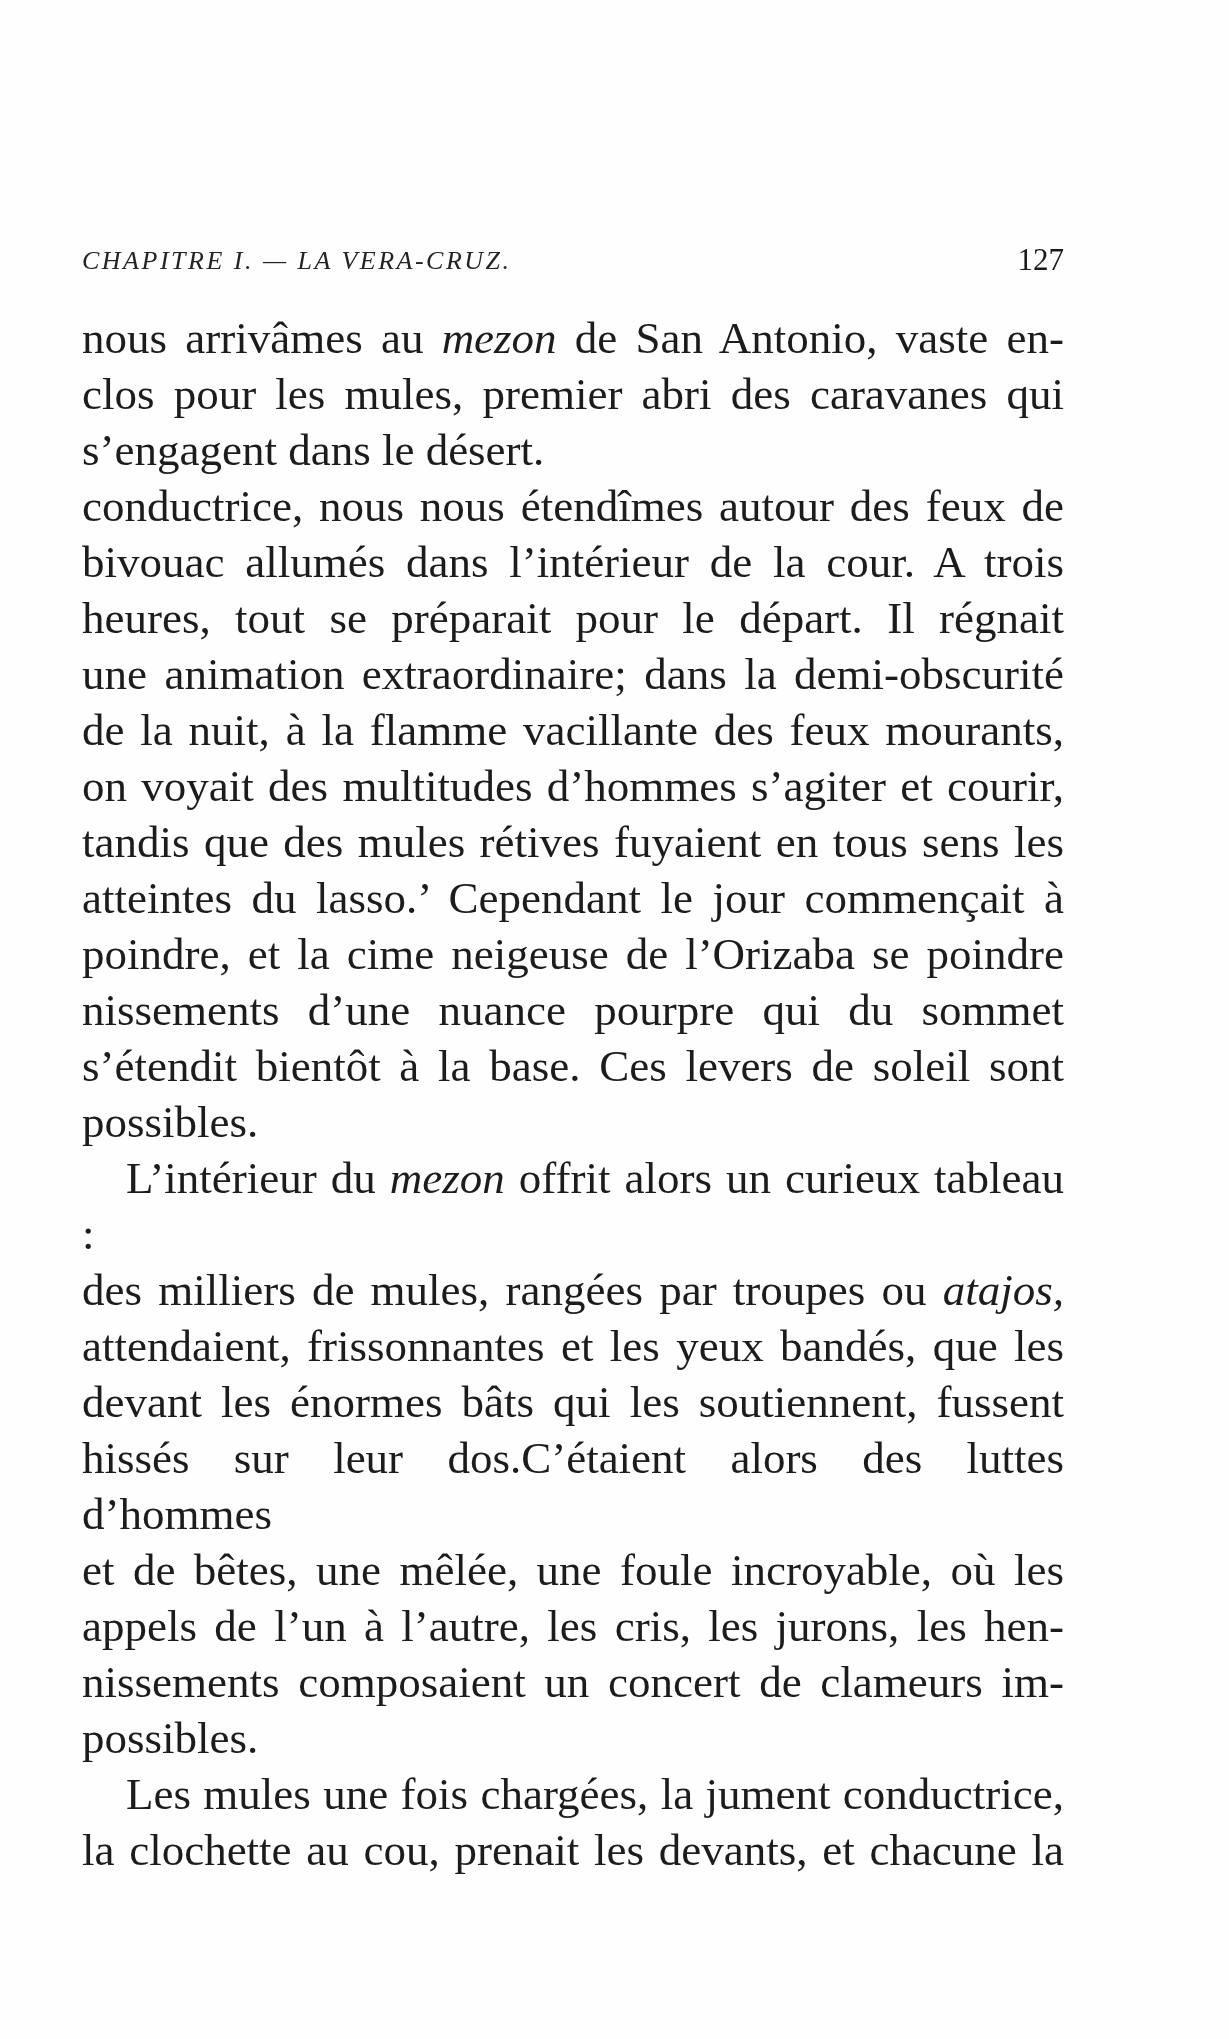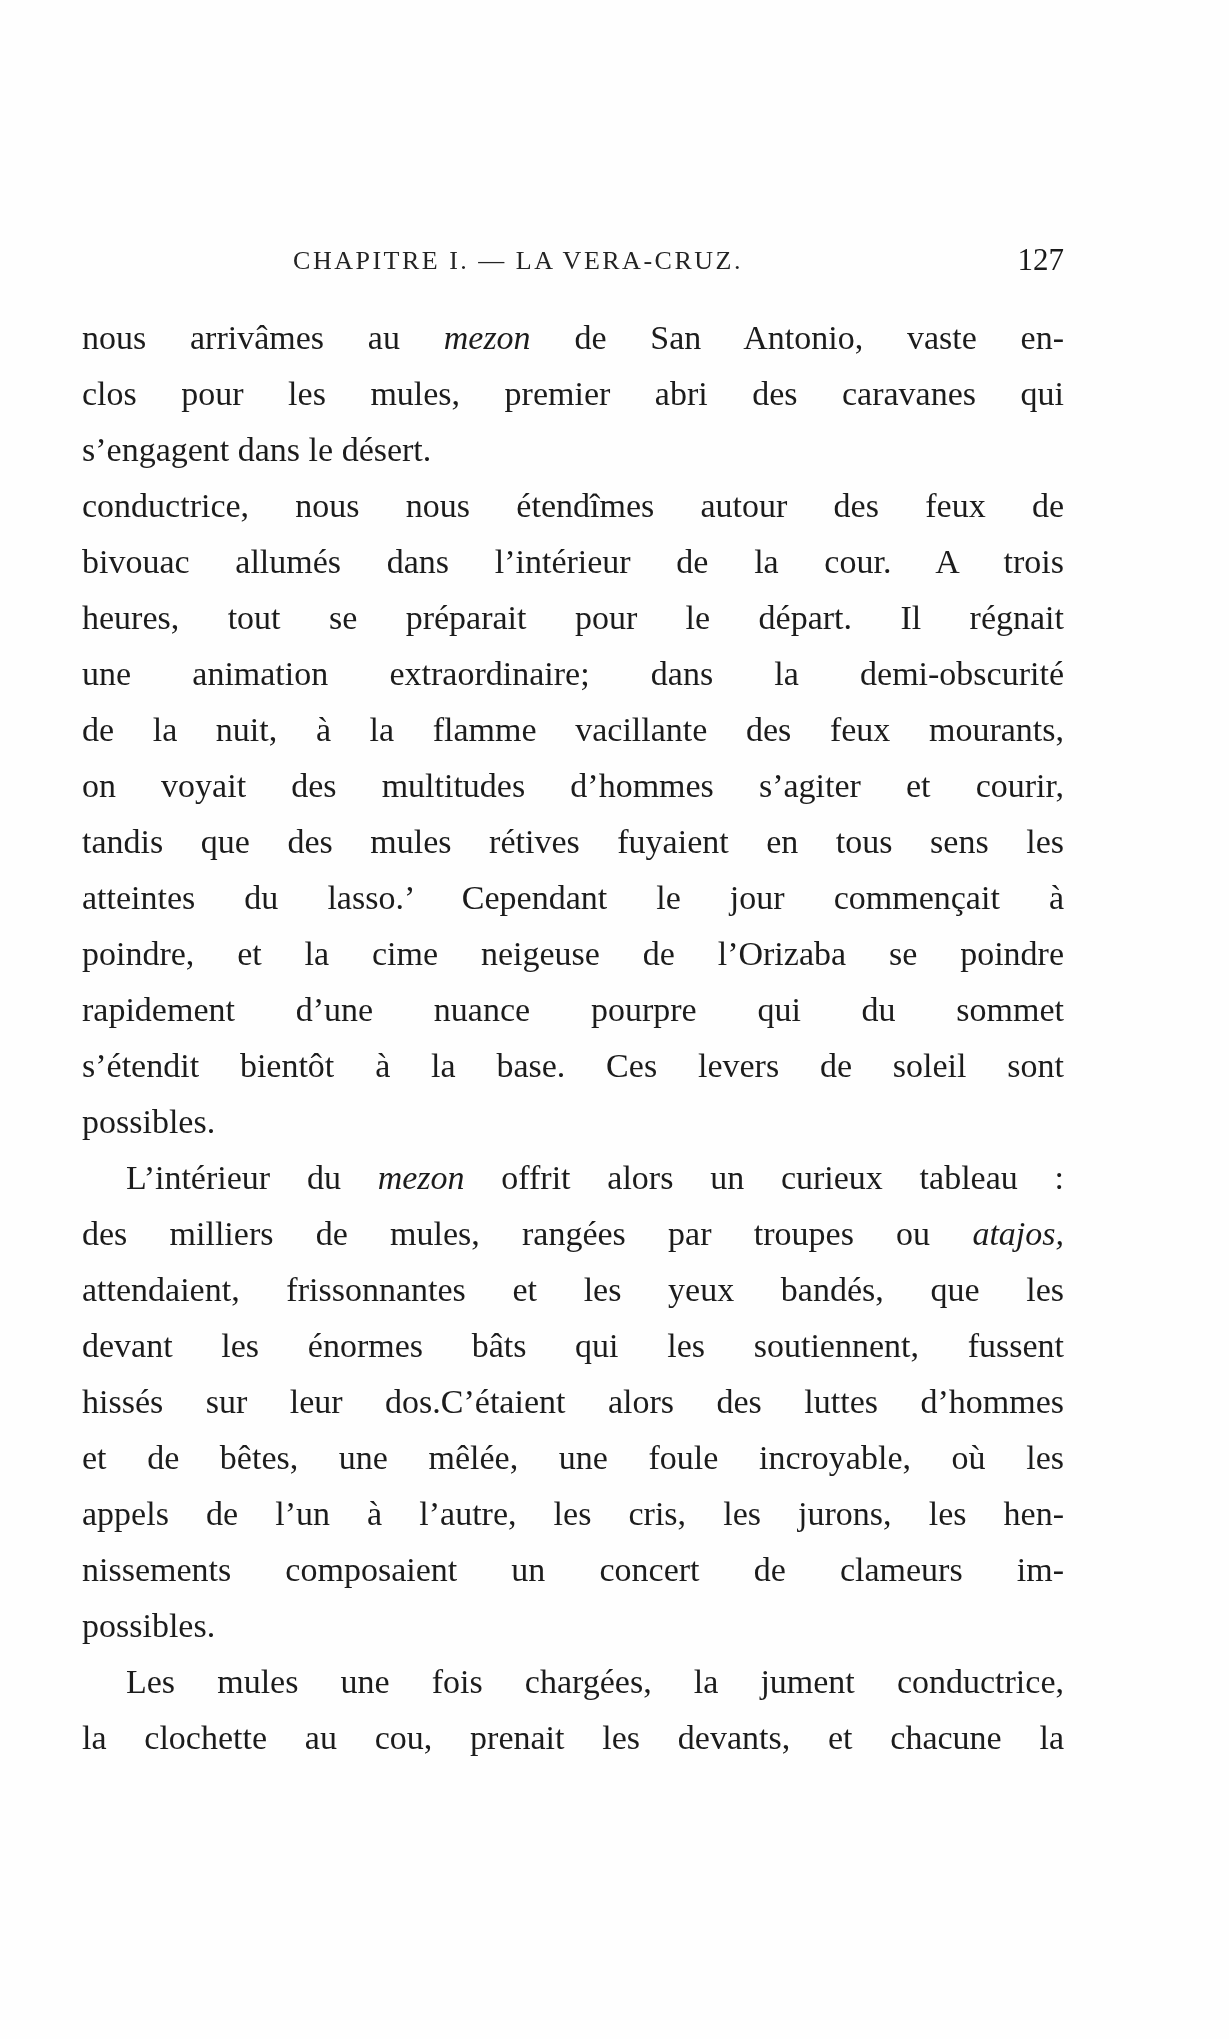--- a/index.html
+++ b/index.html
@@ -21,40 +21,41 @@
     position: absolute;
     left: 82px;
     top: 246px;
     width: 982px;
     height: 42px;
   }
   .chapter-title {
     position: absolute;
     left: 0;
     right: 110px;
-    text-align: center;
+    text-align: left;
     font-size: 26px;
     letter-spacing: 2.5px;
     color: #242424;
     white-space: nowrap;
+    font-style: italic;
   }
   .page-number {
     position: absolute;
     right: 0;
     top: -4px;
     font-size: 31px;
     font-weight: normal;
     color: #1a1a1a;
   }
   .page-body {
     position: absolute;
     left: 82px;
     top: 310px;
     width: 982px;
-    font-size: 34px;
+    font-size: 45px;
     line-height: 56px;
   }
   .line {
     text-align: justify;
     text-align-last: justify;
     white-space: normal;
   }
   .line.end {
     text-align-last: left;
   }
@@ -81,21 +82,21 @@
       <div class="line end"><span>s’engagent dans le désert.</span></div>
       <div class="line"><span>conductrice, nous nous étendîmes autour des feux de</span></div>
       <div class="line"><span>bivouac allumés dans l’intérieur de la cour. A trois</span></div>
       <div class="line"><span>heures, tout se préparait pour le départ. Il régnait</span></div>
       <div class="line"><span>une animation extraordinaire; dans la demi-obscurité</span></div>
       <div class="line"><span>de la nuit, à la flamme vacillante des feux mourants,</span></div>
       <div class="line"><span>on voyait des multitudes d’hommes s’agiter et courir,</span></div>
       <div class="line"><span>tandis que des mules rétives fuyaient en tous sens les</span></div>
       <div class="line"><span>atteintes du lasso.’ Cependant le jour commençait à</span></div>
       <div class="line"><span>poindre, et la cime neigeuse de l’Orizaba se poindre</span></div>
-      <div class="line"><span>rapidement d’une nuance pourpre qui du sommet</span></div>
+      <div class="line"><span>nissements d’une nuance pourpre qui du sommet</span></div>
       <div class="line"><span>s’étendit bientôt à la base. Ces levers de soleil sont</span></div>
       <div class="line end"><span>possibles.</span></div>
       <div class="line indent"><span>L’intérieur du </span><i>mezon</i><span> offrit alors un curieux tableau :</span></div>
       <div class="line"><span>des milliers de mules, rangées par troupes ou </span><i>atajos,</i></div>
       <div class="line"><span>attendaient, frissonnantes et les yeux bandés, que les</span></div>
       <div class="line"><span>devant les énormes bâts qui les soutiennent, fussent</span></div>
       <div class="line"><span>hissés sur leur dos.C’étaient alors des luttes d’hommes</span></div>
       <div class="line"><span>et de bêtes, une mêlée, une foule incroyable, où les</span></div>
       <div class="line"><span>appels de l’un à l’autre, les cris, les jurons, les hen-</span></div>
       <div class="line"><span>nissements composaient un concert de clameurs im-</span></div>

